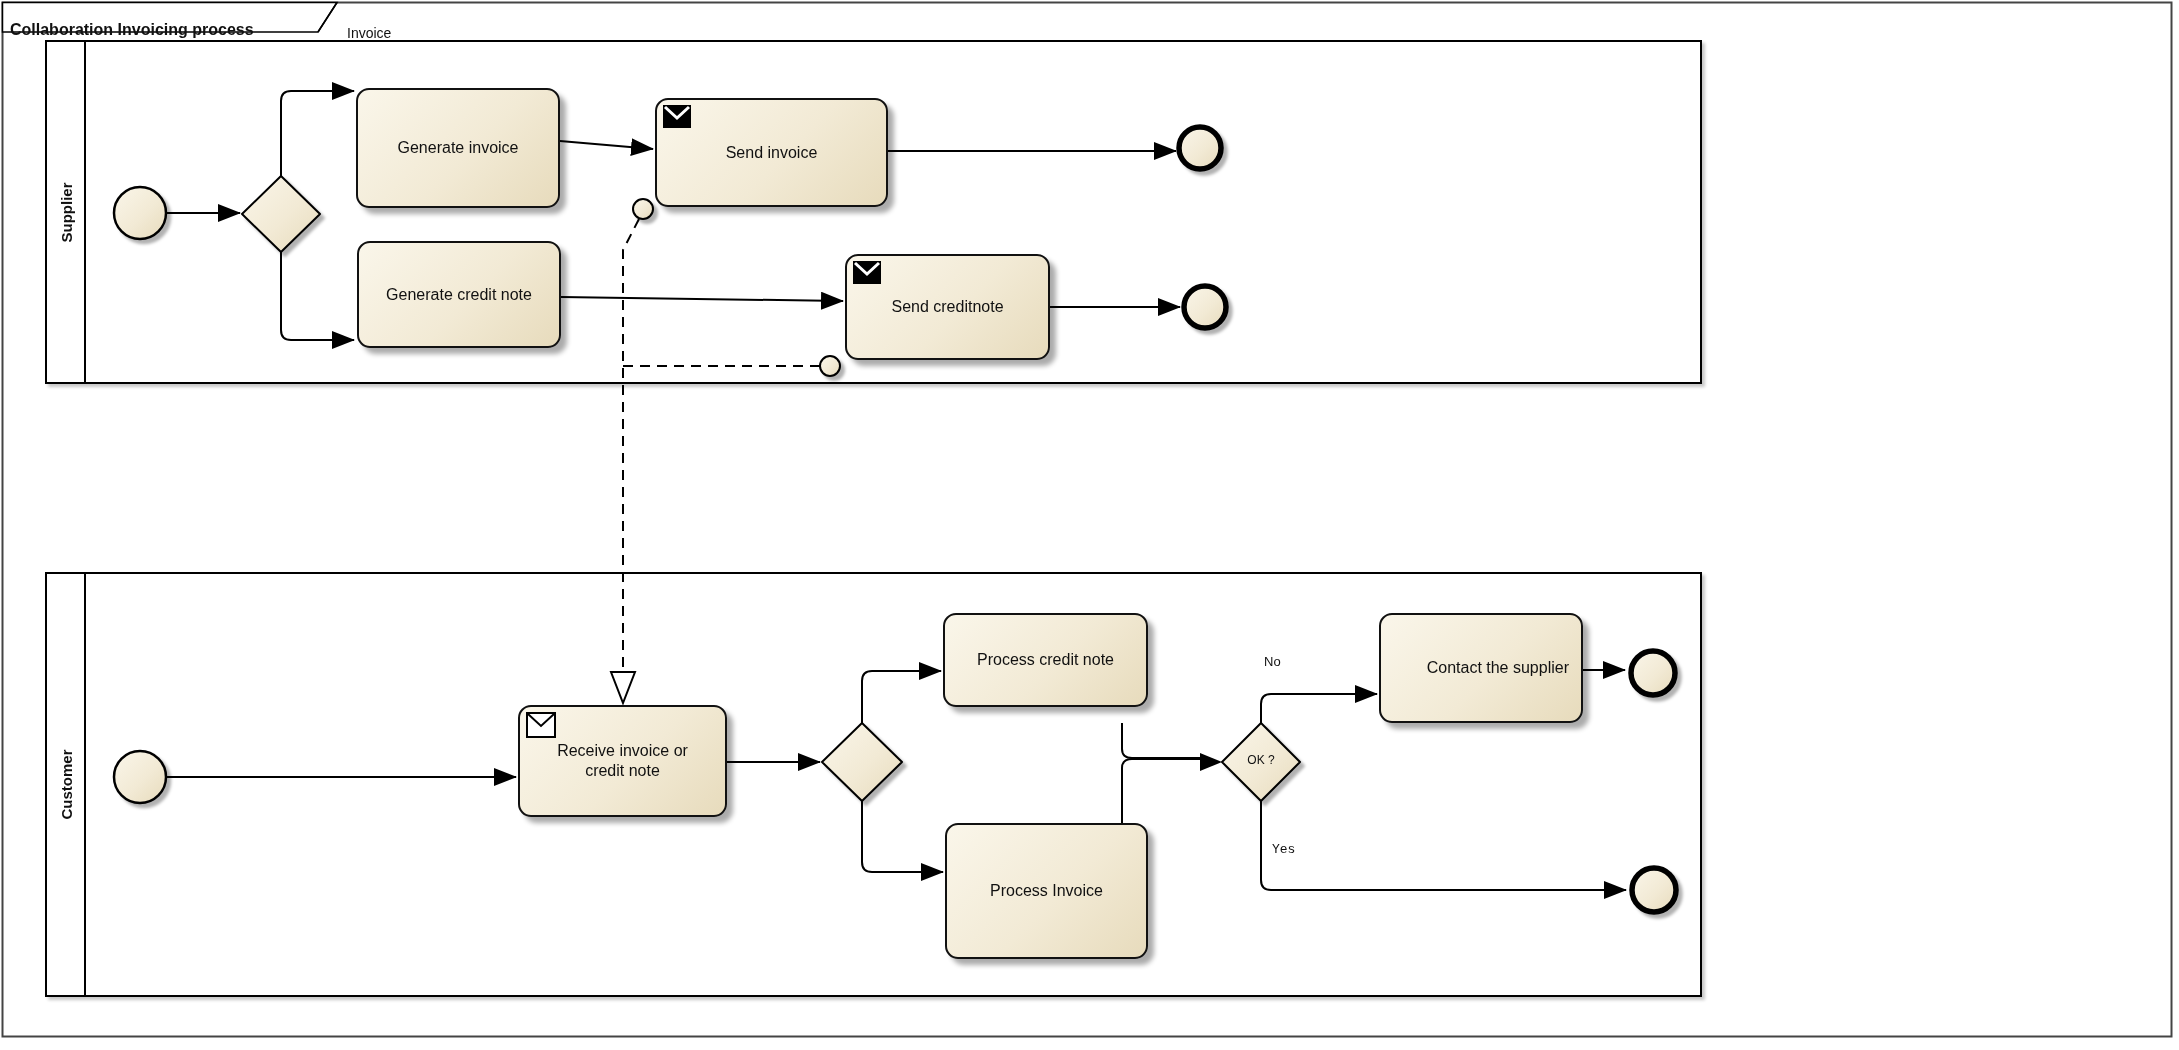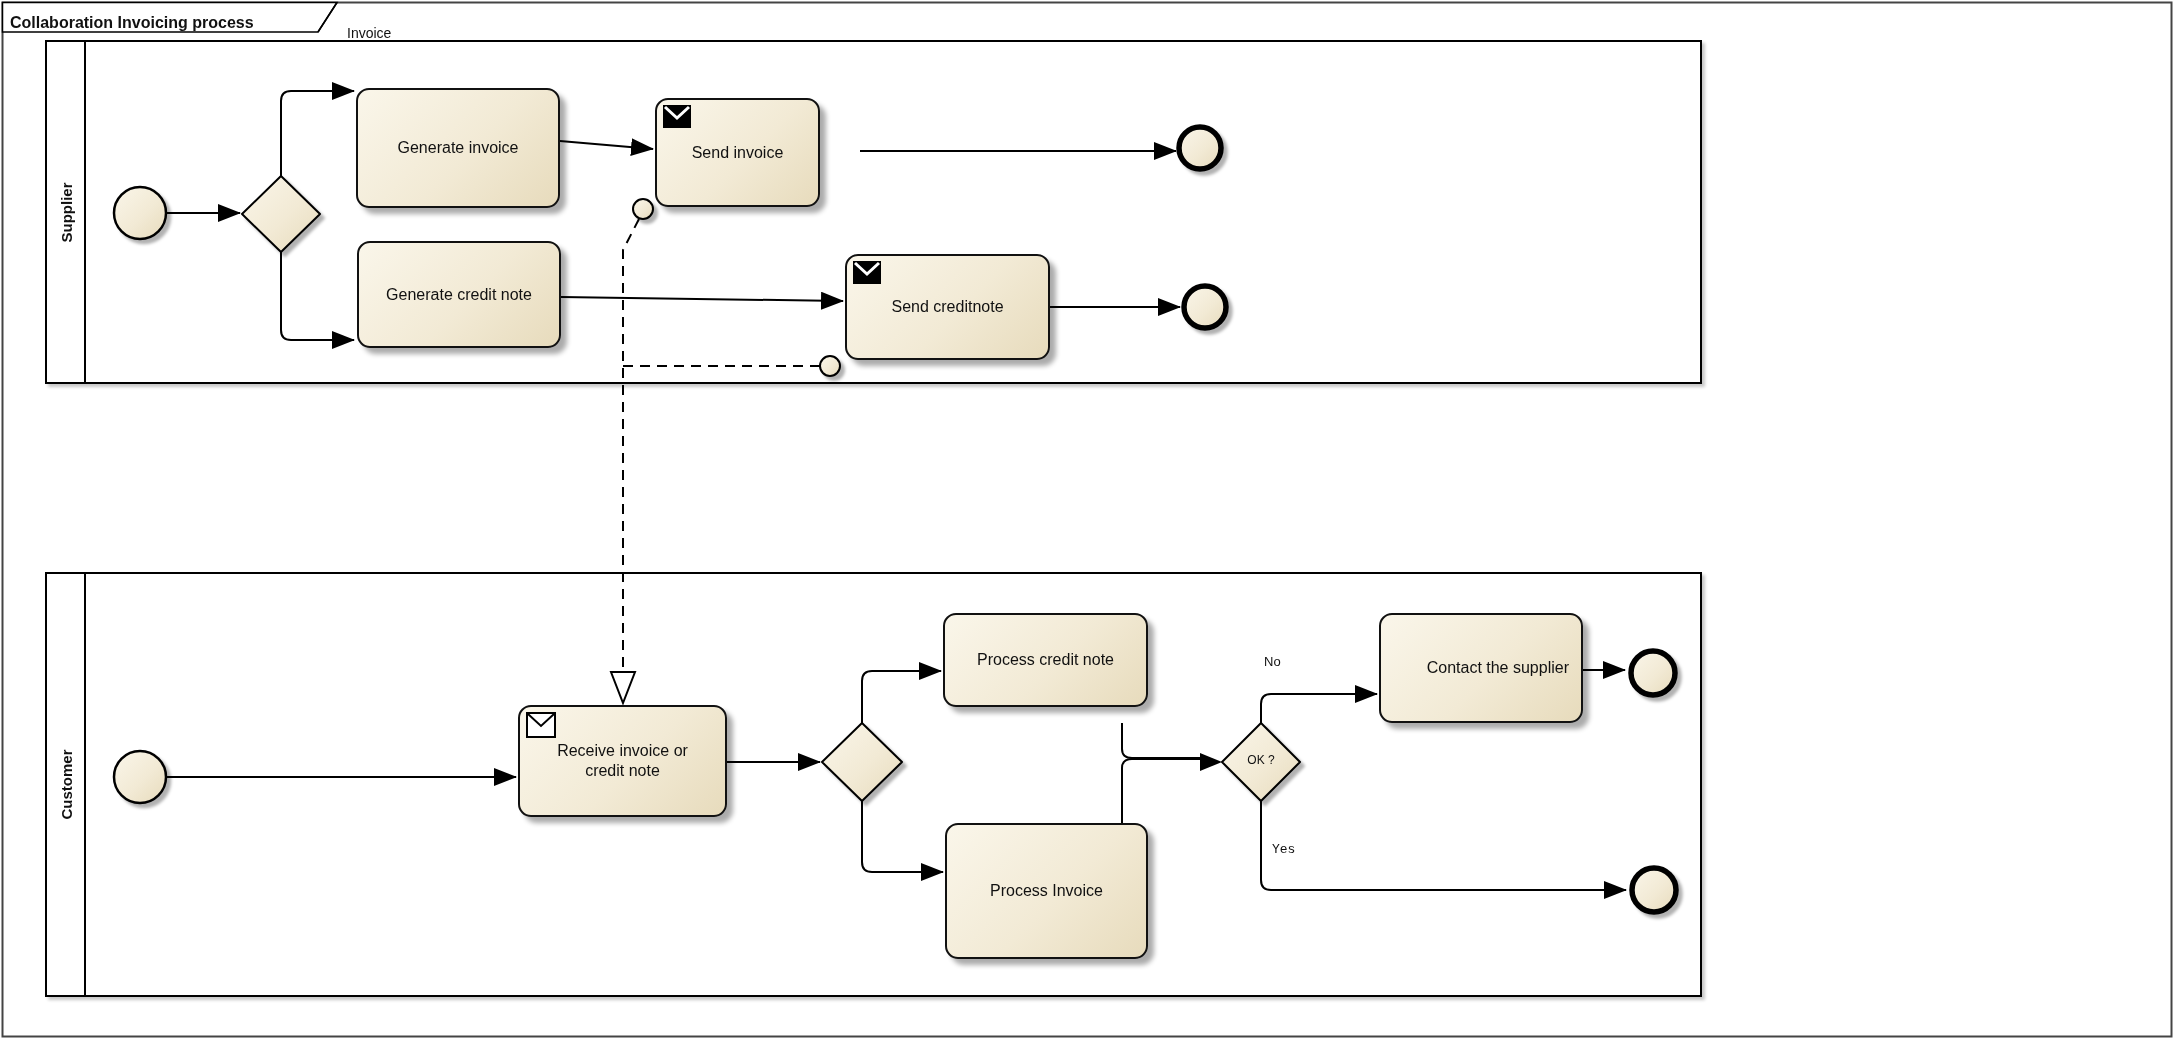--- a/index.html
+++ b/index.html
@@ -13,21 +13,21 @@
   .pool-band{position:absolute;left:0;top:0;bottom:0;width:37px;border-right:2px solid #000;
              display:flex;align-items:center;justify-content:center;}
   .pool-band span{transform:rotate(-90deg);white-space:nowrap;font-weight:bold;font-size:15px;}
   .task{position:absolute;box-sizing:border-box;border:2px solid #111;border-radius:13px;
         background:linear-gradient(135deg,#FAF6EA 0%,#F2EAD5 55%,#E7DBBC 100%);
         box-shadow:6px 6px 5px rgba(0,0,0,0.33);
         display:flex;align-items:center;justify-content:center;text-align:center;
         font-size:16px;line-height:1.25;padding:6px 12px;z-index:3;}
   .task .env{position:absolute;left:6px;top:5px;}
   .lbl{position:absolute;font-size:13px;z-index:4;white-space:nowrap;}
-  .title-lbl{position:absolute;left:10px;top:14px;font-size:16px;font-weight:bold;z-index:4;white-space:nowrap;}
+  .title-lbl{position:absolute;left:10px;top:21px;font-size:16px;font-weight:bold;z-index:4;white-space:nowrap;}
 </style>
 </head>
 <body>
 
 <div id="stage">
 
   <div class="pool" style="left:45px;top:40px;width:1657px;height:344px;">
     <div class="pool-band">
       <span>Supplier</span>
     </div>
@@ -95,21 +95,21 @@
     <polygon points="1261,723 1300,762 1261,801 1222,762" fill="url(#nodeGrad)" stroke="#000" stroke-width="2" stroke-linejoin="round" filter="url(#ds)"></polygon>
   </svg>
 
   <div class="title-lbl">Collaboration Invoicing process</div>
   <div class="lbl" style="left:347px;top:25px;font-size:14px;">Invoice</div>
 
   <div class="task" style="left:356px;top:88px;width:204px;height:120px;">
     <span>Generate invoice</span>
   </div>
 
-  <div class="task" style="left:655px;top:98px;width:165px;height:109px;">
+  <div class="task" style="left:655px;top:98px;width:233px;height:109px;">
     <span class="env">
       <svg width="28" height="23" viewBox="0 0 28 23">
         <rect x="0" y="0" width="28" height="23" fill="#000"></rect>
         <polyline points="2,2 14,13 26,2" stroke="#fff" stroke-width="3" fill="none"></polyline>
       </svg>
     </span>
     <span>Send invoice</span>
   </div>
 
   <div class="task" style="left:357px;top:241px;width:204px;height:107px;">

